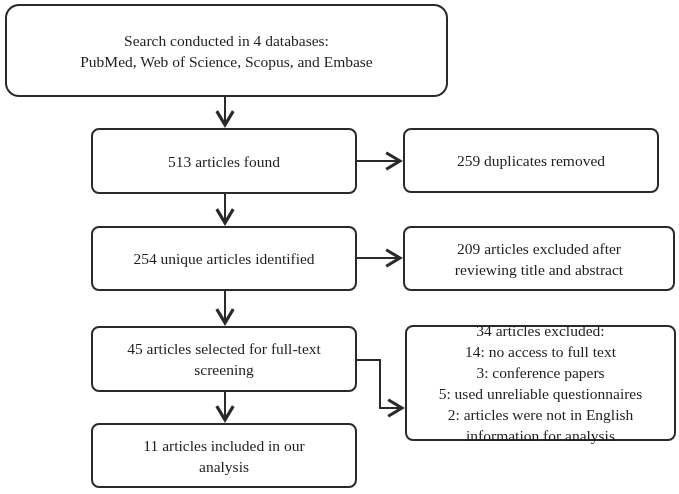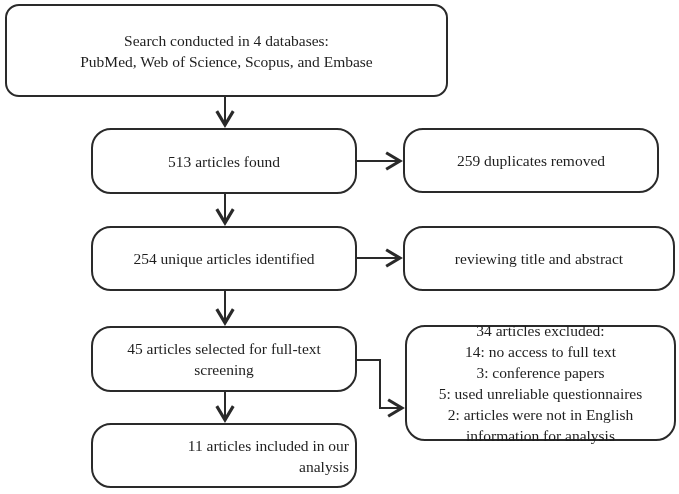--- a/index.html
+++ b/index.html
@@ -21,39 +21,39 @@
     left: 0;
     top: 0;
     width: 679px;
     height: 494px;
     color: var(--stroke, #2a2a2a);
   }
   .box {
     position: absolute;
     box-sizing: border-box;
     border: 2px solid var(--stroke, #2a2a2a);
-    border-radius: 20px;
+    border-radius: 8px;
     background: var(--background, #ffffff);
     display: flex;
     flex-direction: column;
     justify-content: center;
     align-items: center;
     text-align: center;
     font-size: 15.5px;
     line-height: 21px;
     padding: 2px 6px;
   }
   .b-search   { left: 5px;   top: 4px;   width: 443px; height: 93px; border-radius: 14px; }
   .b-found    { left: 91px;  top: 128px; width: 266px; height: 66px; }
   .b-dup      { left: 403px; top: 128px; width: 256px; height: 65px; }
   .b-unique   { left: 91px;  top: 226px; width: 266px; height: 65px; }
   .b-screen   { left: 403px; top: 226px; width: 272px; height: 65px; }
   .b-fulltext { left: 91px;  top: 326px; width: 266px; height: 66px; }
   .b-excl     { left: 405px; top: 325px; width: 271px; height: 116px; }
-  .b-included { left: 91px;  top: 423px; width: 266px; height: 65px; align-items: flex-end; }
+  .b-included { left: 91px;  top: 423px; width: 266px; height: 65px; }
 </style>
 </head>
 <body>
 
 <div class="canvas">
 
   <svg class="connectors" viewBox="0 0 679 494" xmlns="http://www.w3.org/2000/svg">
     <defs>
       <marker id="arrow" viewBox="0 0 12 12" refX="9" refY="6" markerWidth="11" markerHeight="11" orient="auto">
         <path d="M2,1.5 L9.5,6 L2,10.5" fill="none" stroke="currentColor" stroke-width="1.7"></path>
@@ -81,20 +81,21 @@
 
   <div class="box b-dup">
     <div>259 duplicates removed</div>
   </div>
 
   <div class="box b-unique">
     <div>254 unique articles identified</div>
   </div>
 
   <div class="box b-screen">
+    <div>209 articles excluded after</div>
     <div>reviewing title and abstract</div>
   </div>
 
   <div class="box b-fulltext">
     <div>45 articles selected for full-text</div>
     <div>screening</div>
   </div>
 
   <div class="box b-excl">
     <div>34 articles excluded:</div>

